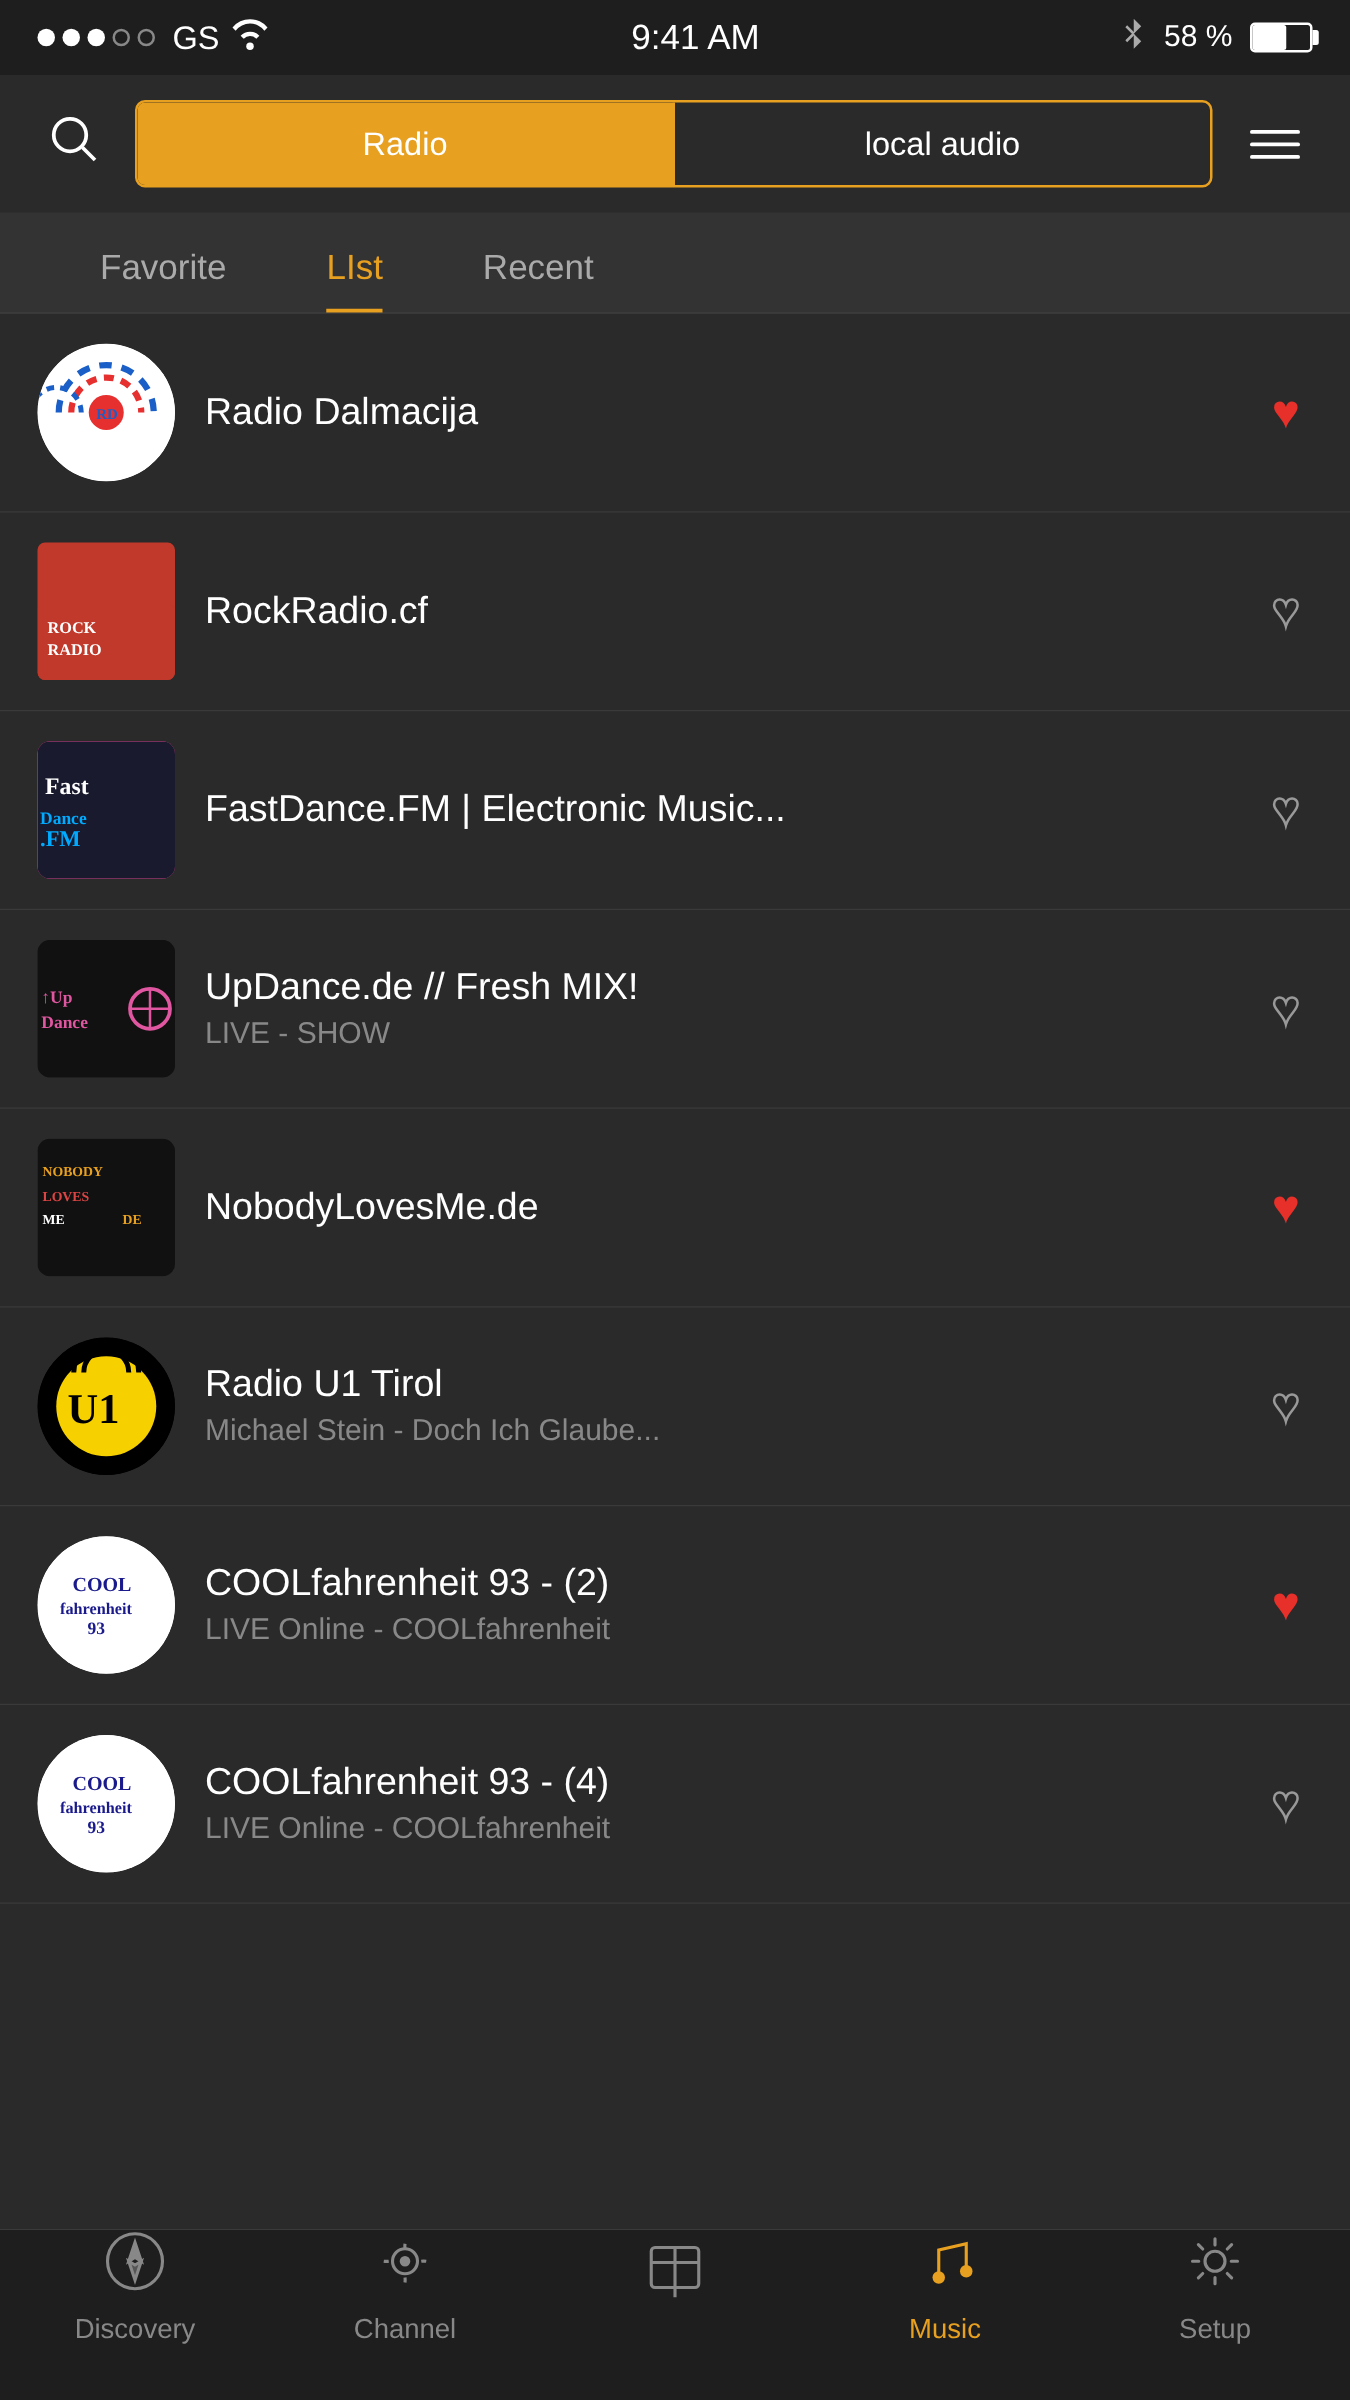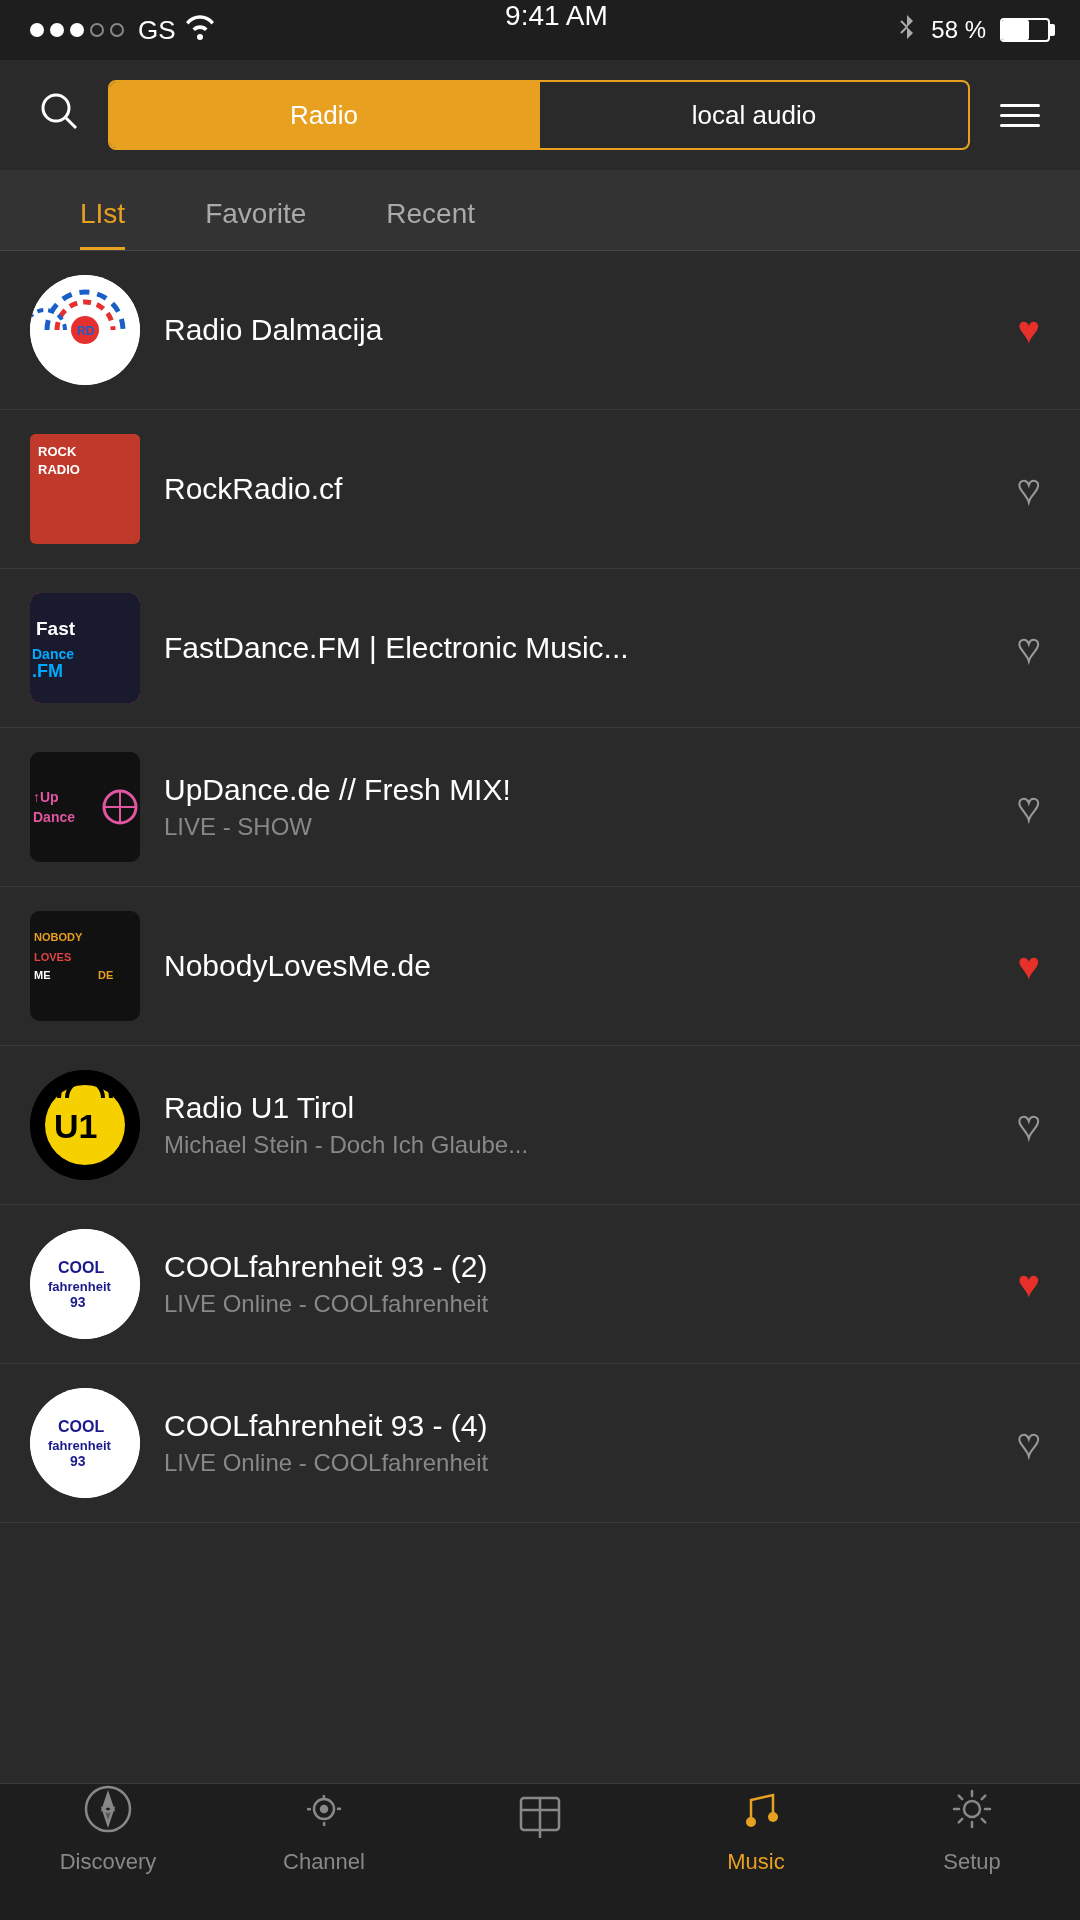--- a/index.html
+++ b/index.html
@@ -12,20 +12,21 @@
       width: 1080px;
       min-height: 1920px;
       overflow-x: hidden;
     }
 
     
     .status-bar {
       background: #1e1e1e;
       height: 60px;
       display: flex;
+      align-items: center;
       justify-content: space-between;
       padding: 0 30px;
     }
     .status-left {
       display: flex;
       align-items: center;
       gap: 8px;
     }
     .signal-dots {
       display: flex; gap: 6px; align-items: center;
@@ -152,24 +153,25 @@
       cursor: pointer;
     }
 
     .station-logo {
       width: 110px;
       height: 110px;
       border-radius: 10px;
       overflow: hidden;
       flex-shrink: 0;
       display: flex;
-      align-items: flex-start;
+      align-items: flex-end;
       justify-content: center;
       font-size: 20px;
       font-weight: bold;
+      font-family: Liberation Serif, serif;
     }
 
     
     .logo-dalmacija {
       background: #fff;
       border-radius: 50%;
     }
     .logo-rockradio {
       background: #c0392b;
       color: #fff;
@@ -316,22 +318,22 @@
     <button class="tab-btn">local audio</button>
   </div>
   <button class="menu-btn">
     <div class="menu-line"></div>
     <div class="menu-line"></div>
     <div class="menu-line"></div>
   </button>
 </div>
 
 <div class="sub-tabs">
+  <button class="sub-tab">Favorite</button>
   <button class="sub-tab active">LIst</button>
-  <button class="sub-tab">Favorite</button>
   <button class="sub-tab">Recent</button>
 </div>
 
 <div class="radio-list">
 
   <div class="radio-item">
     <div class="station-logo logo-dalmacija">
       <svg viewBox="0 0 110 110" width="110" height="110">
         <circle cx="55" cy="55" r="55" fill="white"></circle>
         <circle cx="55" cy="55" r="14" fill="#e63030"></circle>

